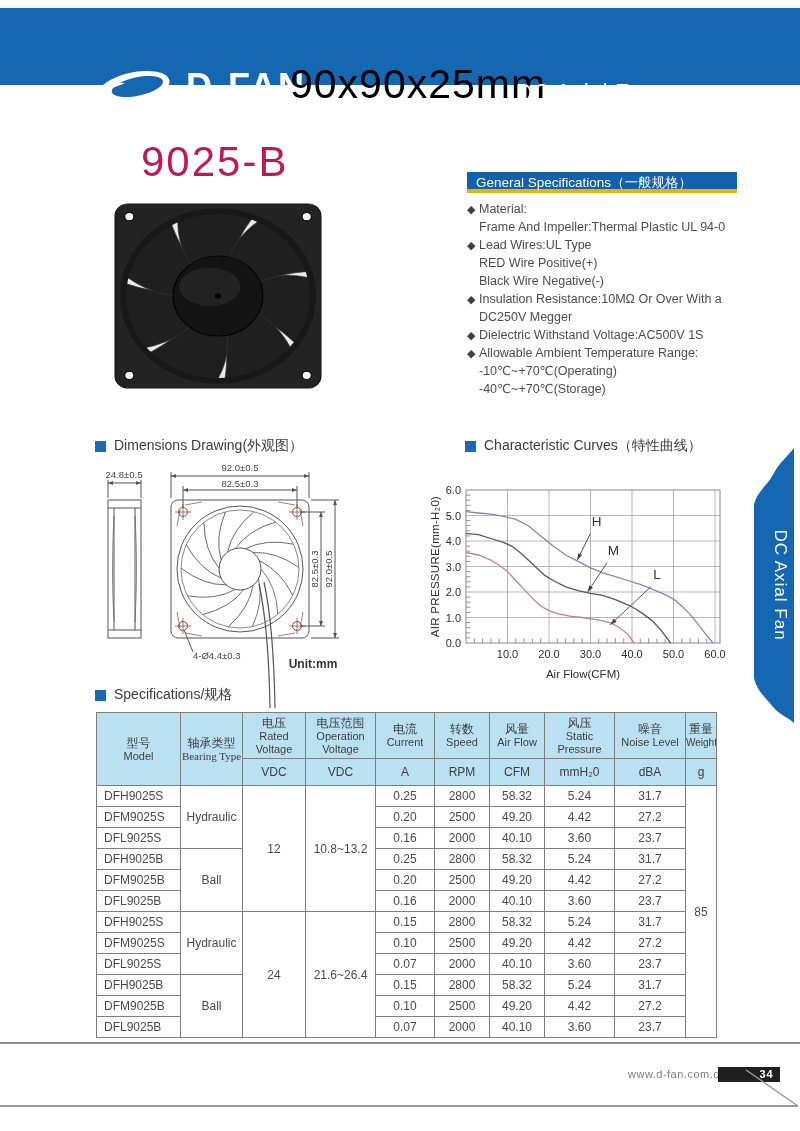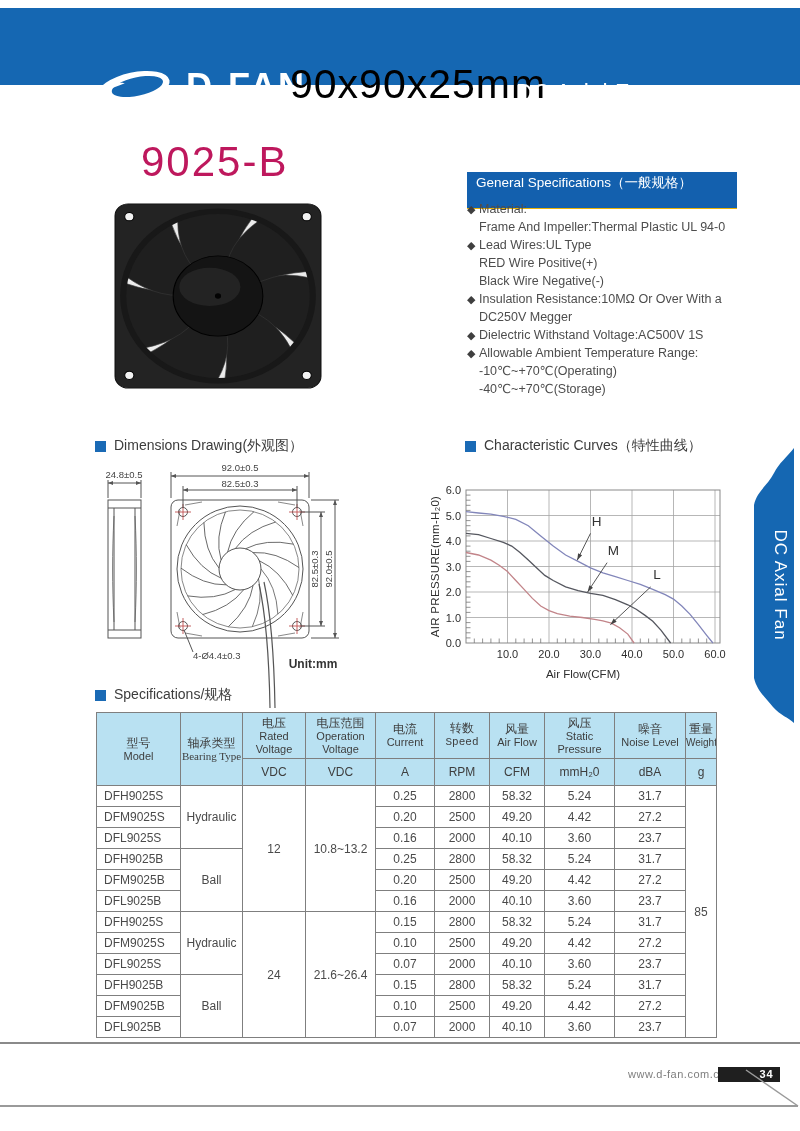--- a/index.html
+++ b/index.html
@@ -11,22 +11,22 @@
   .banner{position:absolute;left:0;top:8px;width:800px;height:77px;background:#1567b2;}
   .logo-row{position:absolute;left:88px;top:54px;display:flex;align-items:center;}
   .brand{color:#fff;font-size:36px;font-weight:bold;letter-spacing:2px;margin-left:6px;}
   .size-title{position:absolute;left:290px;top:53px;color:#000000;font-size:41px;font-weight:400;letter-spacing:1px;text-align:right;}
   .subtitle{position:absolute;left:516px;top:72px;color:#fff;font-size:23px;letter-spacing:0.5px;}
 
   
   .model-title{position:absolute;left:141px;top:138px;font-size:42px;color:#be185d;letter-spacing:2px;}
 
   
-  .gs-bar{position:absolute;left:467px;top:172px;width:270px;height:37px;background:#1360ae;
-          border-bottom:1px solid #eab308;color:#fff;font-size:13.5px;line-height:21px;padding-left:9px;box-sizing:border-box;}
+  .gs-bar{position:absolute;left:467px;top:172px;width:270px;height:21px;background:#1360ae;
+          border-bottom:4px solid #eab308;color:#fff;font-size:13.5px;line-height:21px;padding-left:9px;box-sizing:border-box;}
   .gs-list{position:absolute;left:467px;top:200px;width:300px;}
   .gs-line{font-size:12.5px;color:#4d4d4d;line-height:18px;white-space:nowrap;display:flex;}
   .gs-line .diamond{width:12px;flex:0 0 12px;color:#3f3f3f;font-size:11px;}
   .gs-line.cont .diamond{visibility:hidden;}
 
   
   .sec{position:absolute;font-size:14px;color:#3c3c3c;display:flex;align-items:center;}
   .sec .sq{width:11px;height:11px;background:#1a6ab5;margin-right:8px;flex:0 0 11px;}
 
   
@@ -392,21 +392,21 @@
             <div class="h-en">Rated Voltage</div>
           </th>
           <th style="height: 45px;">
             <div class="h-cn">电压范围</div>
             <div class="h-en">Operation Voltage</div>
           </th>
           <th style="height: 45px;">
             <div class="h-cn">电流</div>
             <div class="h-en">Current</div>
           </th>
-          <th style="height: 45px; font-family: Liberation Mono, monospace;">
+          <th style="height: 45px;">
             <div class="h-cn">转数</div>
             <div class="h-en">Speed</div>
           </th>
           <th style="height: 45px;">
             <div class="h-cn">风量</div>
             <div class="h-en">Air Flow</div>
           </th>
           <th style="height: 45px;">
             <div class="h-cn">风压</div>
             <div class="h-en">Static Pressure</div>

